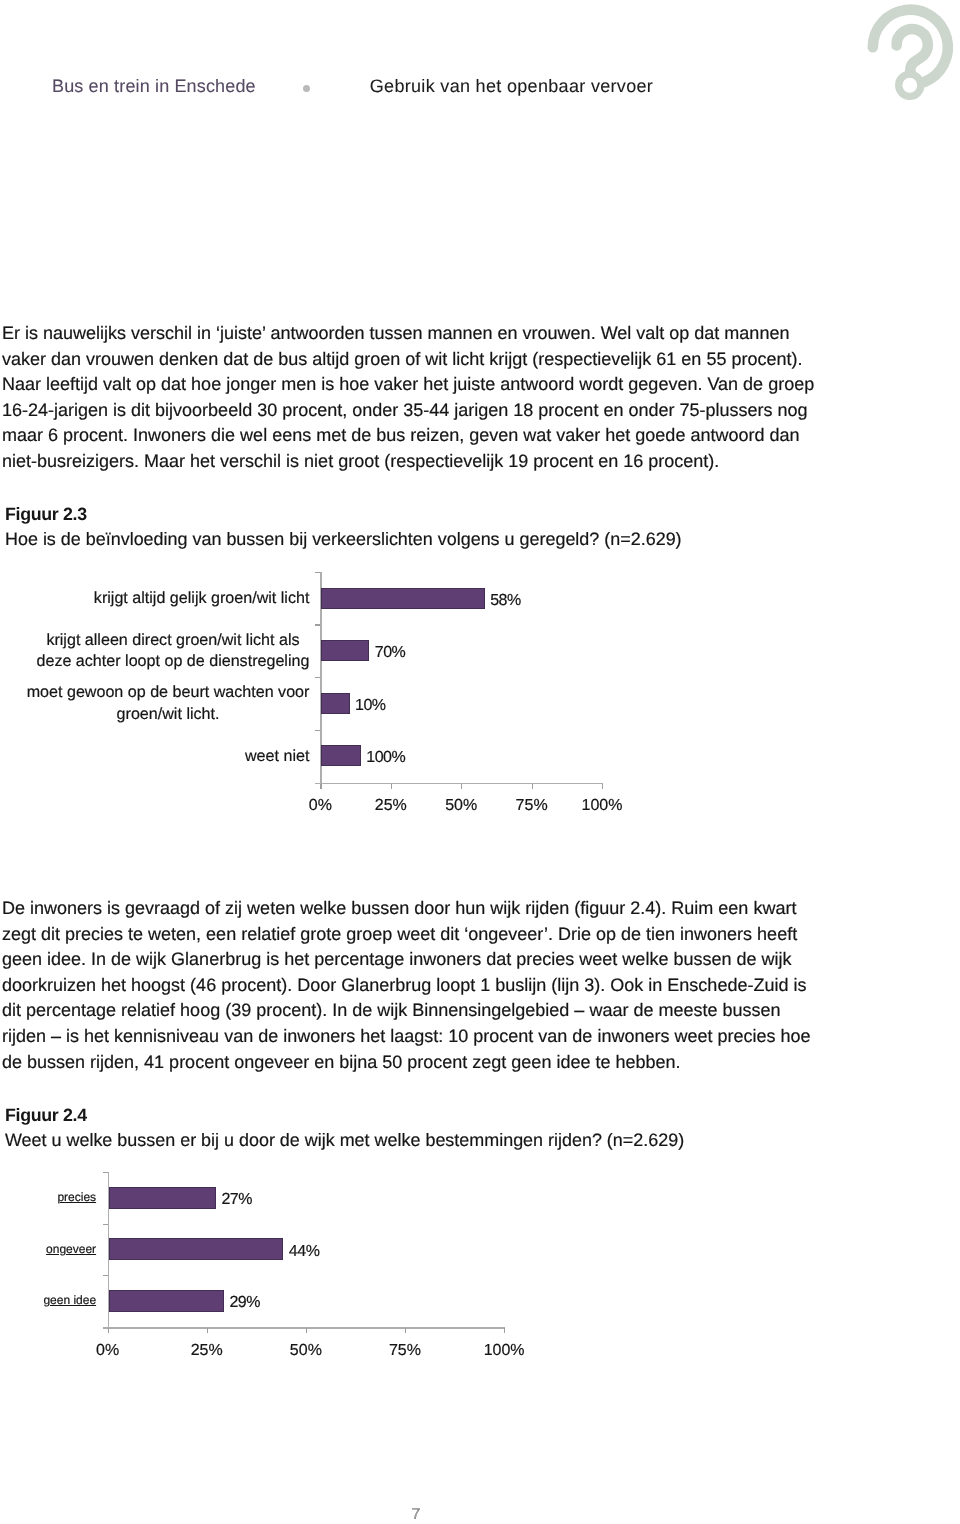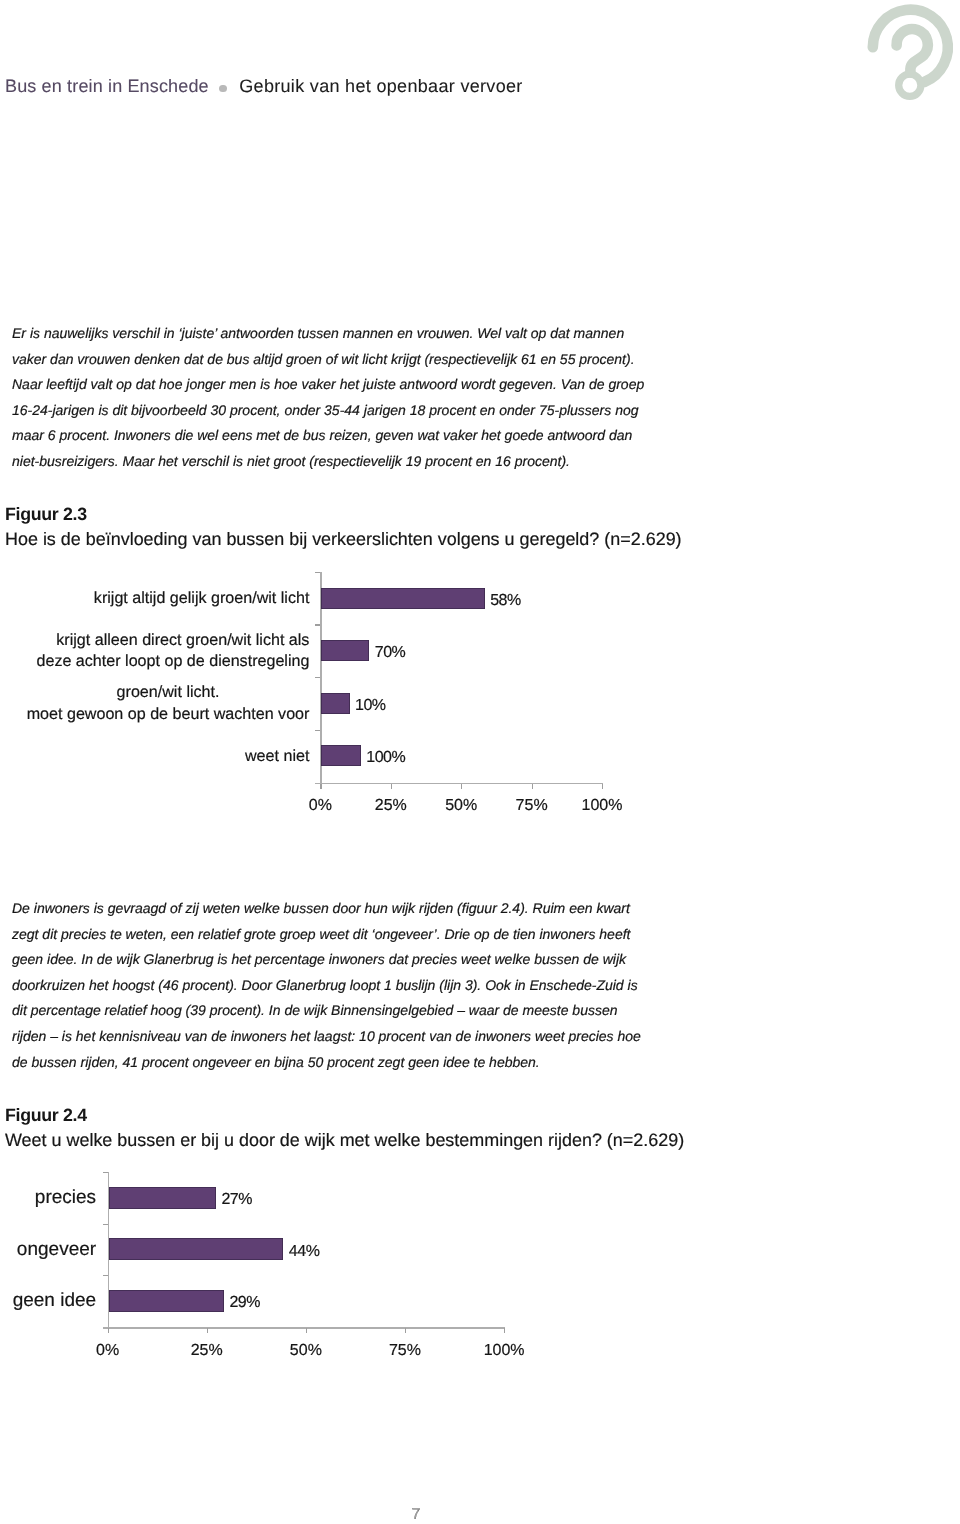--- a/index.html
+++ b/index.html
@@ -11,31 +11,31 @@
     -webkit-font-smoothing: antialiased;
     text-rendering: geometricPrecision;
     -webkit-text-stroke: 0.2px #161616;
   }
   .page { position:absolute; left:0; top:0; width:960px; height:1524px;
           transform: translateZ(0); }
 
   
   .runhead { position:absolute; left:5px; top:76px; white-space:nowrap;
              font-size:18px; line-height:20px; }
-  .runhead span { display:inline-block; vertical-align:baseline; }
+  .runhead span { display:inline-block; vertical-align:baseline;margin-left:47px; }
   .rh-part1 { color:#564a63; letter-spacing:.15px; -webkit-text-stroke:0.1px #564a63; }
   .rh-bullet { width:7.5px; height:7.5px; border-radius:50%; background:#b9b9b9;
                display:inline-block; margin:0 12.5px 0 10.5px; vertical-align:1px; }
   .rh-part2 { color:#1d1d1d; letter-spacing:.32px; -webkit-text-stroke:0.1px #1d1d1d; }
 
   .logo { position:absolute; left:860px; top:0px; width:100px; height:110px; }
 
   
-  .bodytext { position:absolute; left:12px; font-size:14px; line-height:25.6px;
-              color:#161616; white-space:pre-line;font-style:italic; }
+  .bodytext { position:absolute; left:2px; font-size:18px; line-height:25.6px;
+              color:#161616; white-space:pre-line; }
 
   .secthead { position:absolute; left:7px; font-size:18px; line-height:25.4px;
               font-weight:bold; letter-spacing:-0.51px; white-space:nowrap; color:#161616;
               -webkit-text-stroke: 0px; }
 
   
   .fignum { position:absolute; left:5px; font-size:17.8px; line-height:20px;
             font-weight:bold; letter-spacing:-0.32px; white-space:nowrap;
             -webkit-text-stroke: 0px; }
   .figcap { position:absolute; left:5px; font-size:17.95px; line-height:20px;
@@ -47,21 +47,21 @@
   .axis-x { position:absolute; height:1.25px; background:#aeaeae; }
   .axis-y { position:absolute; width:1.25px; background:#aeaeae; }
   .tick-x { position:absolute; width:1.25px; height:5px; background:#9e9e9e; }
   .tick-y { position:absolute; height:1.25px; width:5px; background:#9e9e9e; }
   .catlabel { position:absolute; text-align:right; color:#161616; }
   .vallabel { position:absolute; color:#161616; white-space:nowrap;
               font-size:16px; letter-spacing:-0.5px; line-height:16px; }
   .xlabel { position:absolute; color:#161616; font-size:16px; line-height:16px;
             text-align:center; white-space:nowrap; }
   #chart1 .catlabel { font-size:16.1px; line-height:21.2px; }
-  #chart2 .catlabel { font-size:19px; line-height:19px; }
+  #chart2 .catlabel { font-size:12px; line-height:19px;text-decoration:underline; }
 
   .pageno { position:absolute; left:0px; top:1507px; width:832px; text-align:center;
             color:#a5a5a5; font-size:16px; line-height:16px; }
 </style>
 </head>
 <body>
 
 <div class="page">
 
   <div class="runhead">
@@ -100,29 +100,29 @@
       <div class="xlabel" style="left: 481.6px; width: 100px; top: 238px;">75%</div>
       <div class="tick-x" style="left: 602px; top: 224.2px;"></div>
       <div class="xlabel" style="left: 552px; width: 100px; top: 238px;">100%</div>
       <div class="bar" style="left: 321.4px; top: 27.525px; width: 163.328px; height: 21px;"></div>
       <div class="vallabel" style="left: 490.228px; top: 32.525px;">58%</div>
       <div class="catlabel" style="left: 0px; width: 309.4px; top: 27.775px;">
         <div>krijgt altijd gelijk groen/wit licht</div>
       </div>
       <div class="bar" style="left: 321.4px; top: 80.175px; width: 47.872px; height: 21px;"></div>
       <div class="vallabel" style="left: 374.772px; top: 85.175px;">70%</div>
-      <div class="catlabel" style="right: 650.6px; white-space: nowrap; top: 69.675px;">
+      <div class="catlabel" style="right: 650.6px; text-align: center; white-space: nowrap; top: 69.675px;">
         <div>krijgt alleen direct groen/wit licht als</div>
         <div>deze achter loopt op de dienstregeling</div>
       </div>
       <div class="bar" style="left: 321.4px; top: 132.825px; width: 28.16px; height: 21px;"></div>
       <div class="vallabel" style="left: 355.06px; top: 137.825px;">10%</div>
       <div class="catlabel" style="right: 650.6px; text-align: center; white-space: nowrap; top: 122.325px;">
+        <div>moet gewoon op de beurt wachten voor</div>
         <div>groen/wit licht.</div>
-        <div>moet gewoon op de beurt wachten voor</div>
       </div>
       <div class="bar" style="left: 321.4px; top: 185.475px; width: 39.424px; height: 21px;"></div>
       <div class="vallabel" style="left: 366.324px; top: 190.475px;">100%</div>
       <div class="catlabel" style="left: 0px; width: 309.4px; top: 185.725px;">
         <div>weet niet</div>
       </div>
     </div>
 
   <div class="bodytext" id="para2" style="top:896px;"><div>De inwoners is gevraagd of zij weten welke bussen door hun wijk rijden (figuur 2.4). Ruim een kwart</div><div>zegt dit precies te weten, een relatief grote groep weet dit ‘ongeveer’. Drie op de tien inwoners heeft</div><div>geen idee. In de wijk Glanerbrug is het percentage inwoners dat precies weet welke bussen de wijk</div><div>doorkruizen het hoogst (46 procent). Door Glanerbrug loopt 1 buslijn (lijn 3). Ook in Enschede-Zuid is</div><div>dit percentage relatief hoog (39 procent). In de wijk Binnensingelgebied – waar de meeste bussen</div><div>rijden – is het kennisniveau van de inwoners het laagst: 10 procent van de inwoners weet precies hoe</div><div>de bussen rijden, 41 procent ongeveer en bijna 50 procent zegt geen idee te hebben.</div></div>
 

